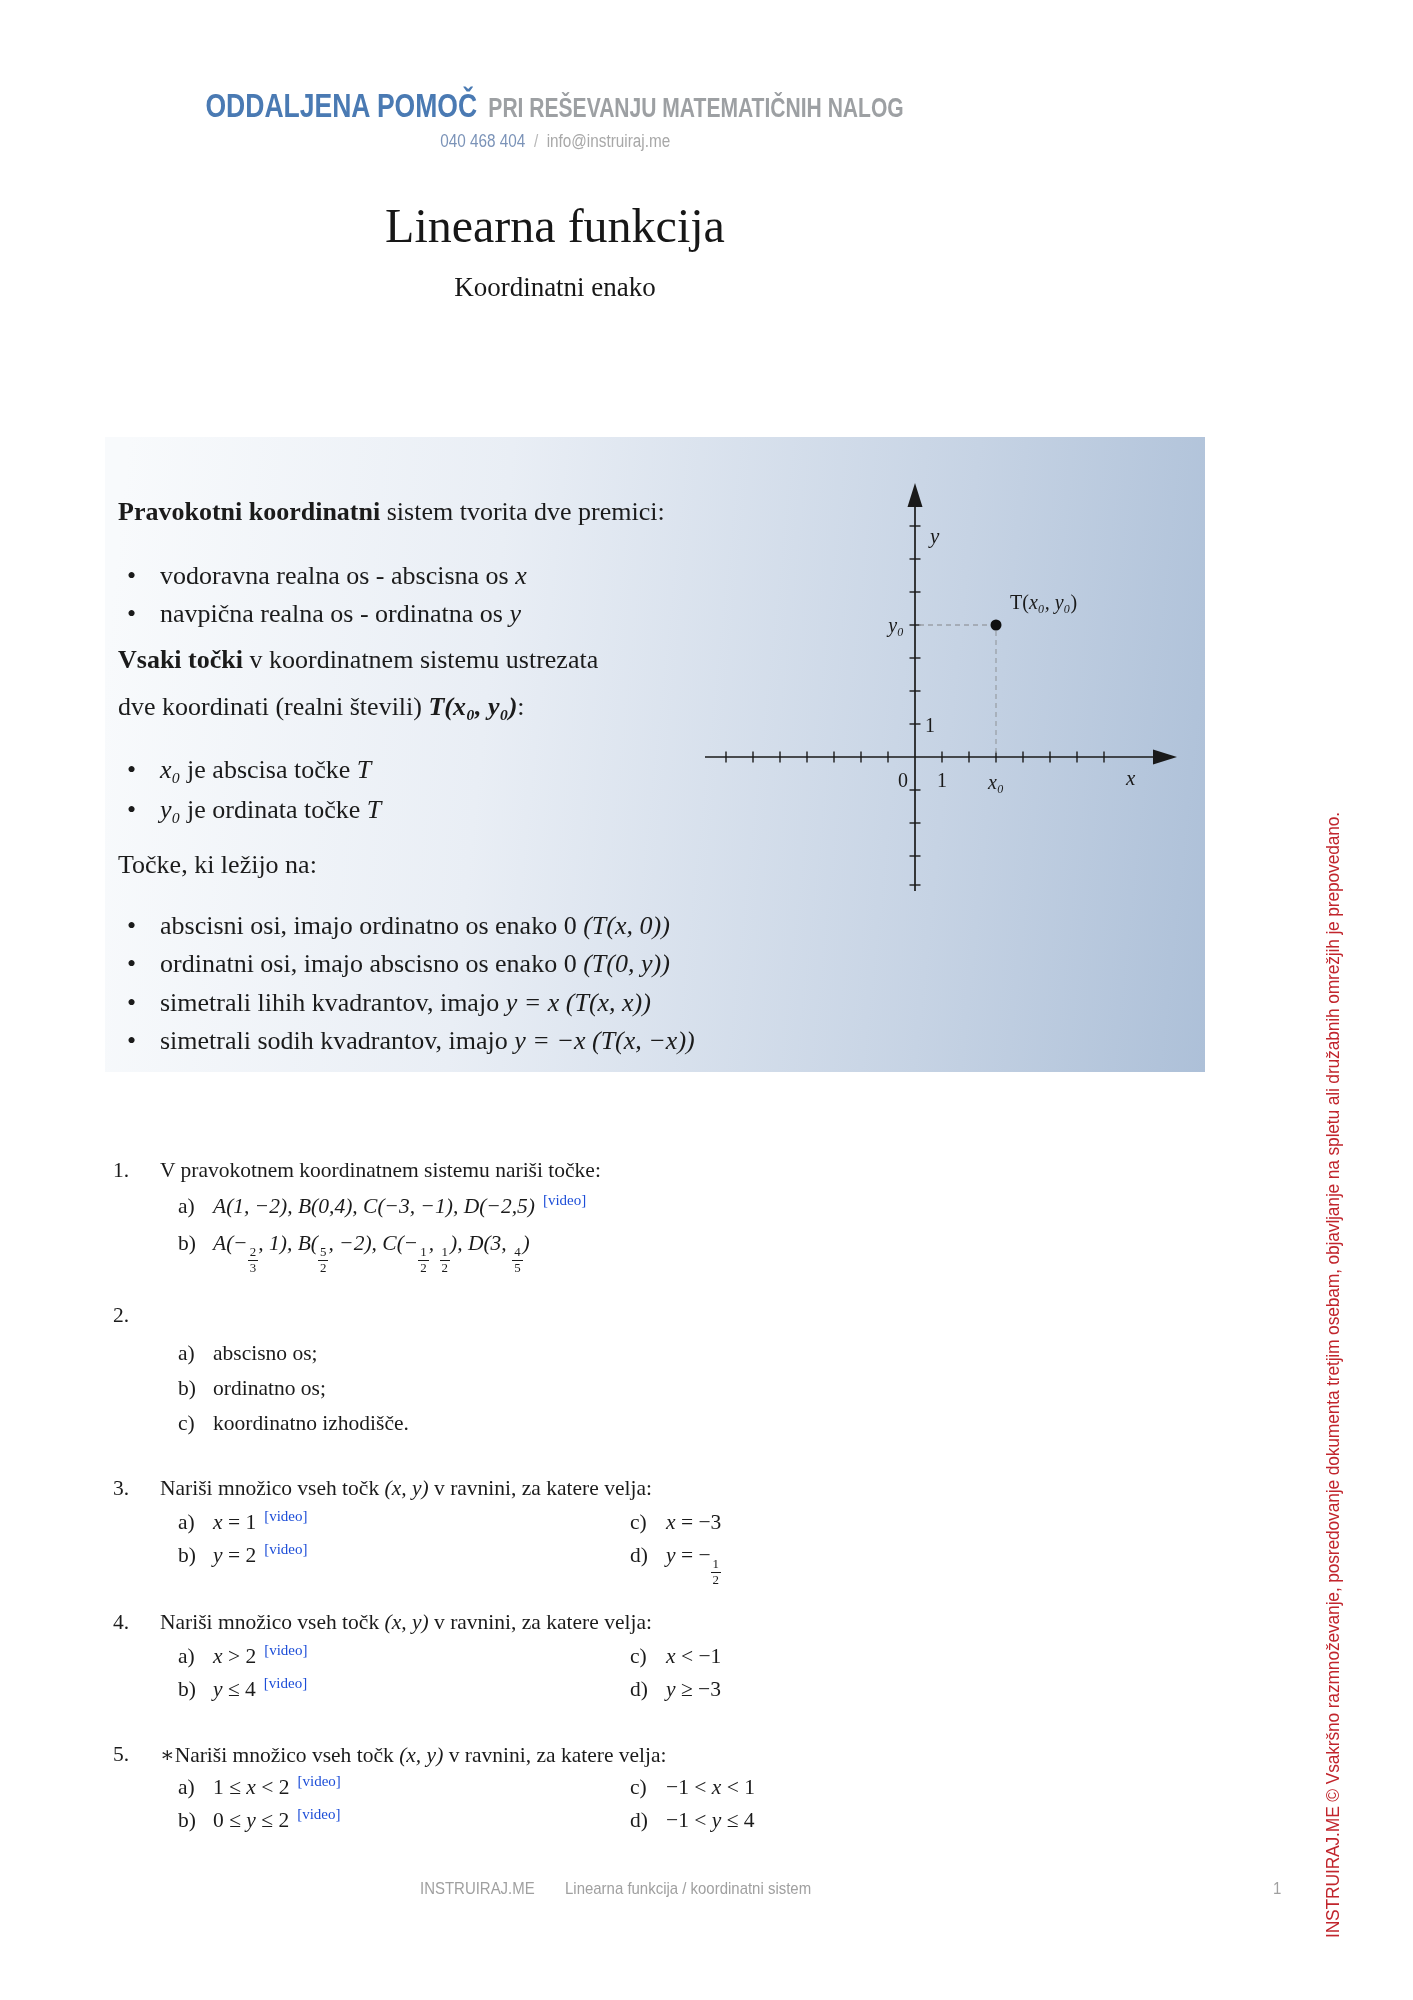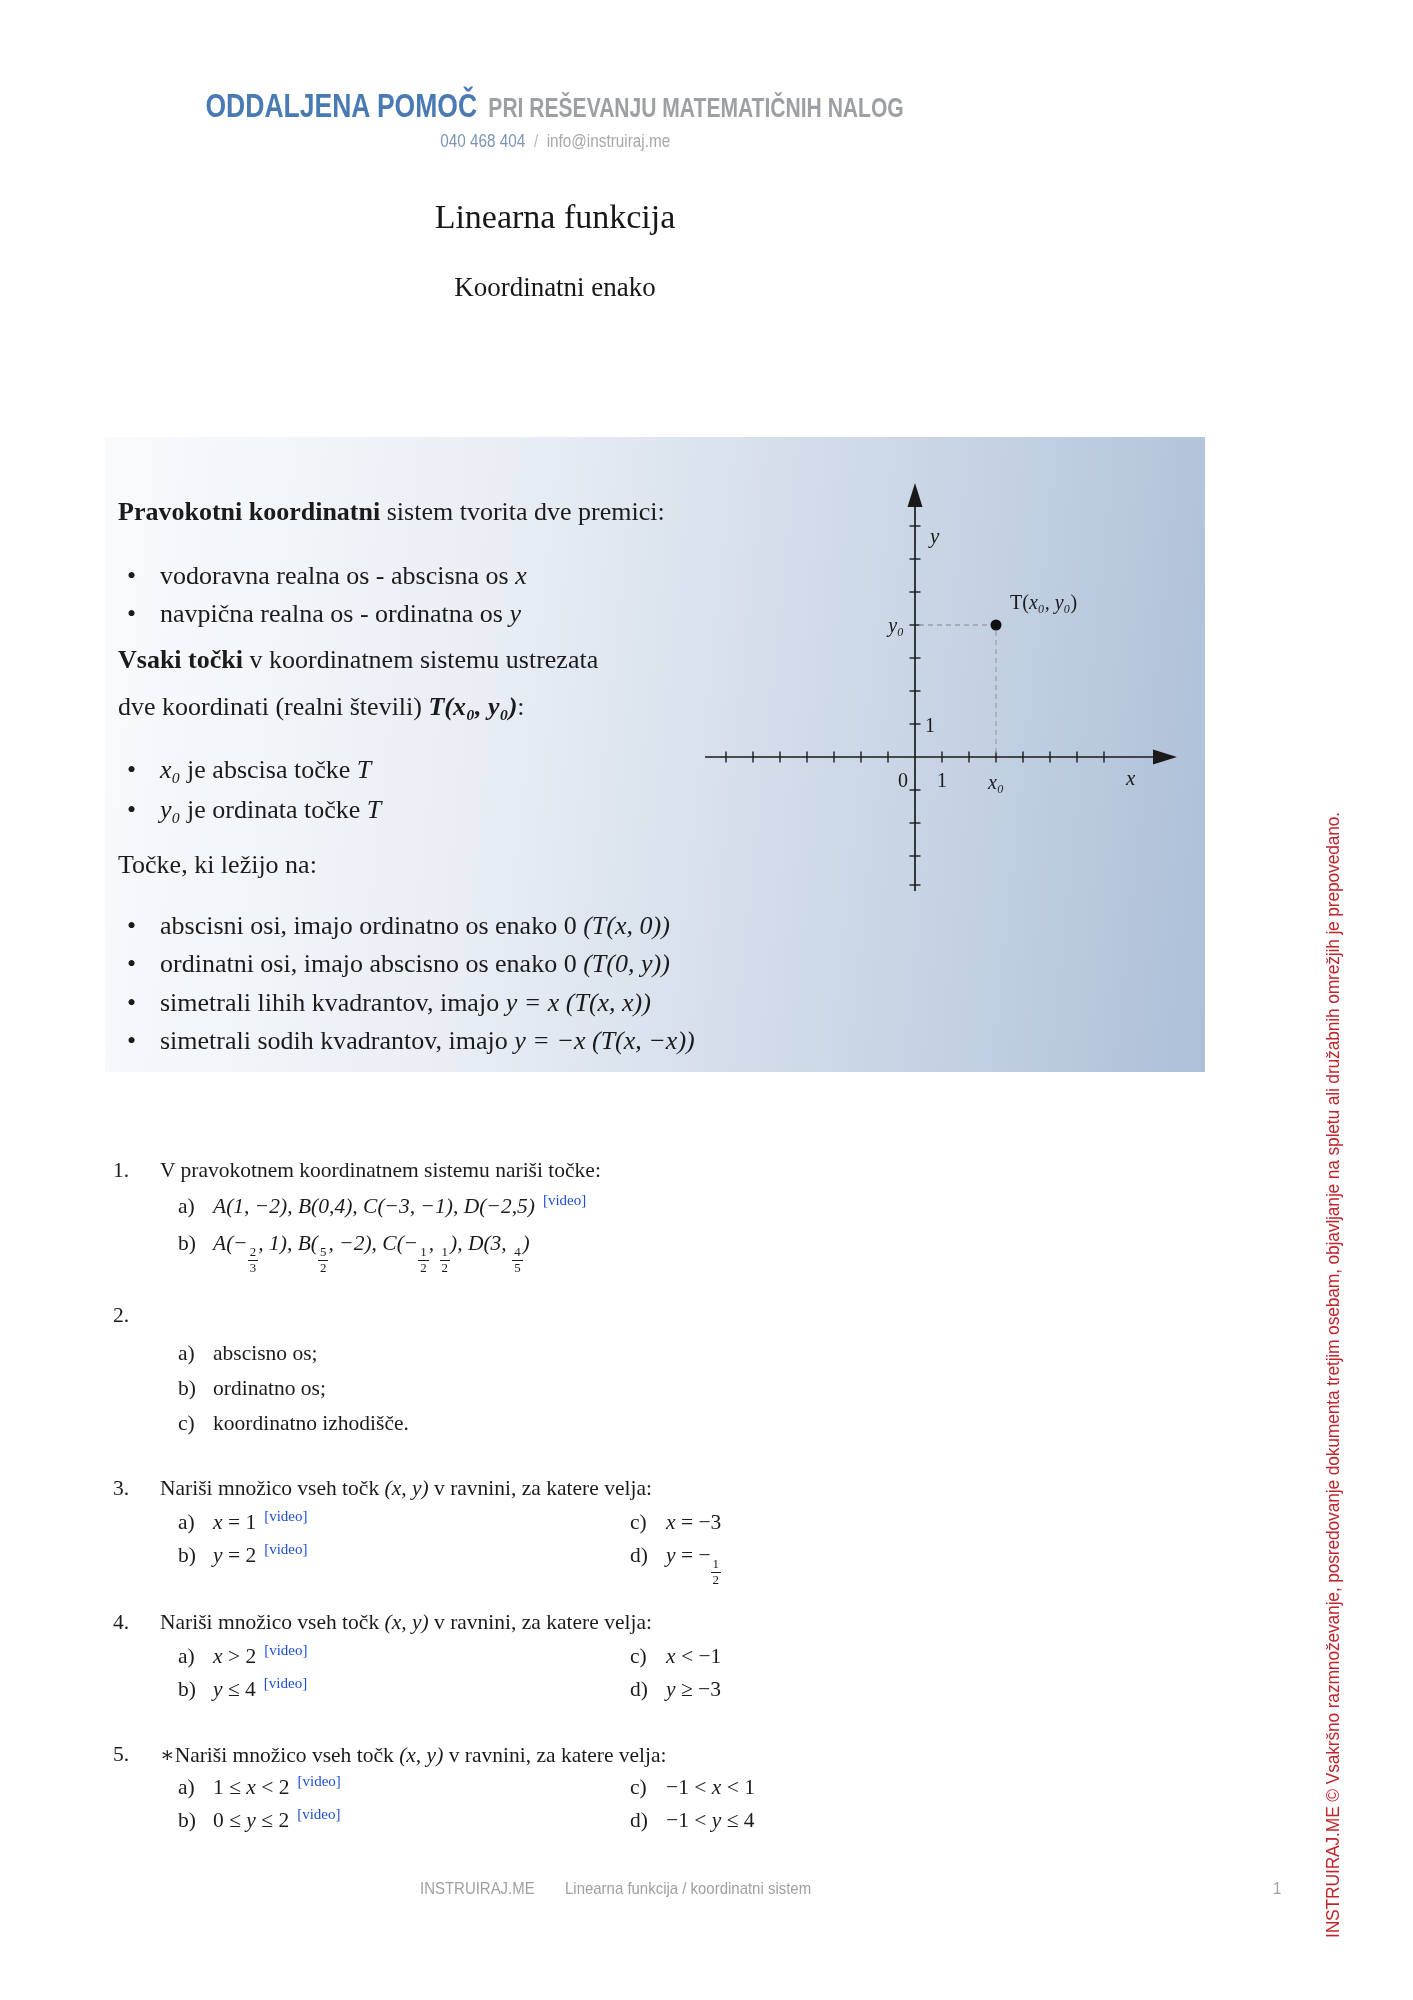--- a/index.html
+++ b/index.html
@@ -16,21 +16,21 @@
   .brand-primary{font-size:34px;font-weight:bold;color:#4a7ab3;letter-spacing:0px;}
   .brand-secondary{font-size:27px;font-weight:bold;color:#9da0a3;margin-left:10px;}
   .contact-line{position:absolute;left:105px;top:131px;width:900px;text-align:center;
                 font-family:"Liberation Sans","DejaVu Sans",sans-serif;}
   .contact-scale{display:inline-block;transform:scaleX(0.85);transform-origin:50% 50%;font-size:18px;}
   .phone{color:#7b93b8;}
   .sep{color:#b8b8b8;margin:0 10px;}
   .email{color:#a8a8a8;}
   
   .title{position:absolute;left:105px;top:198px;width:900px;margin:0;text-align:center;
-         font-size:34px;font-weight:normal;color:#171717;}
+         font-size:48px;font-weight:normal;color:#171717;}
   .subtitle{position:absolute;left:105px;top:272px;width:900px;margin:0;text-align:center;
             font-size:27px;font-weight:normal;color:#171717;}
   
   .infobox{position:absolute;left:105px;top:437px;width:1100px;height:635px;
            background:linear-gradient(96deg,#f8fafc 2%,#e9eef5 35%,#c6d3e4 75%,#adc0d8 100%);}
   .bx{position:absolute;font-size:26px;white-space:nowrap;}
   .bx-h{left:13px;}
   .bx-b{left:22px;margin-top:20px;}
   .marker{display:inline-block;width:33px;}
   i.var{font-style:italic;}

